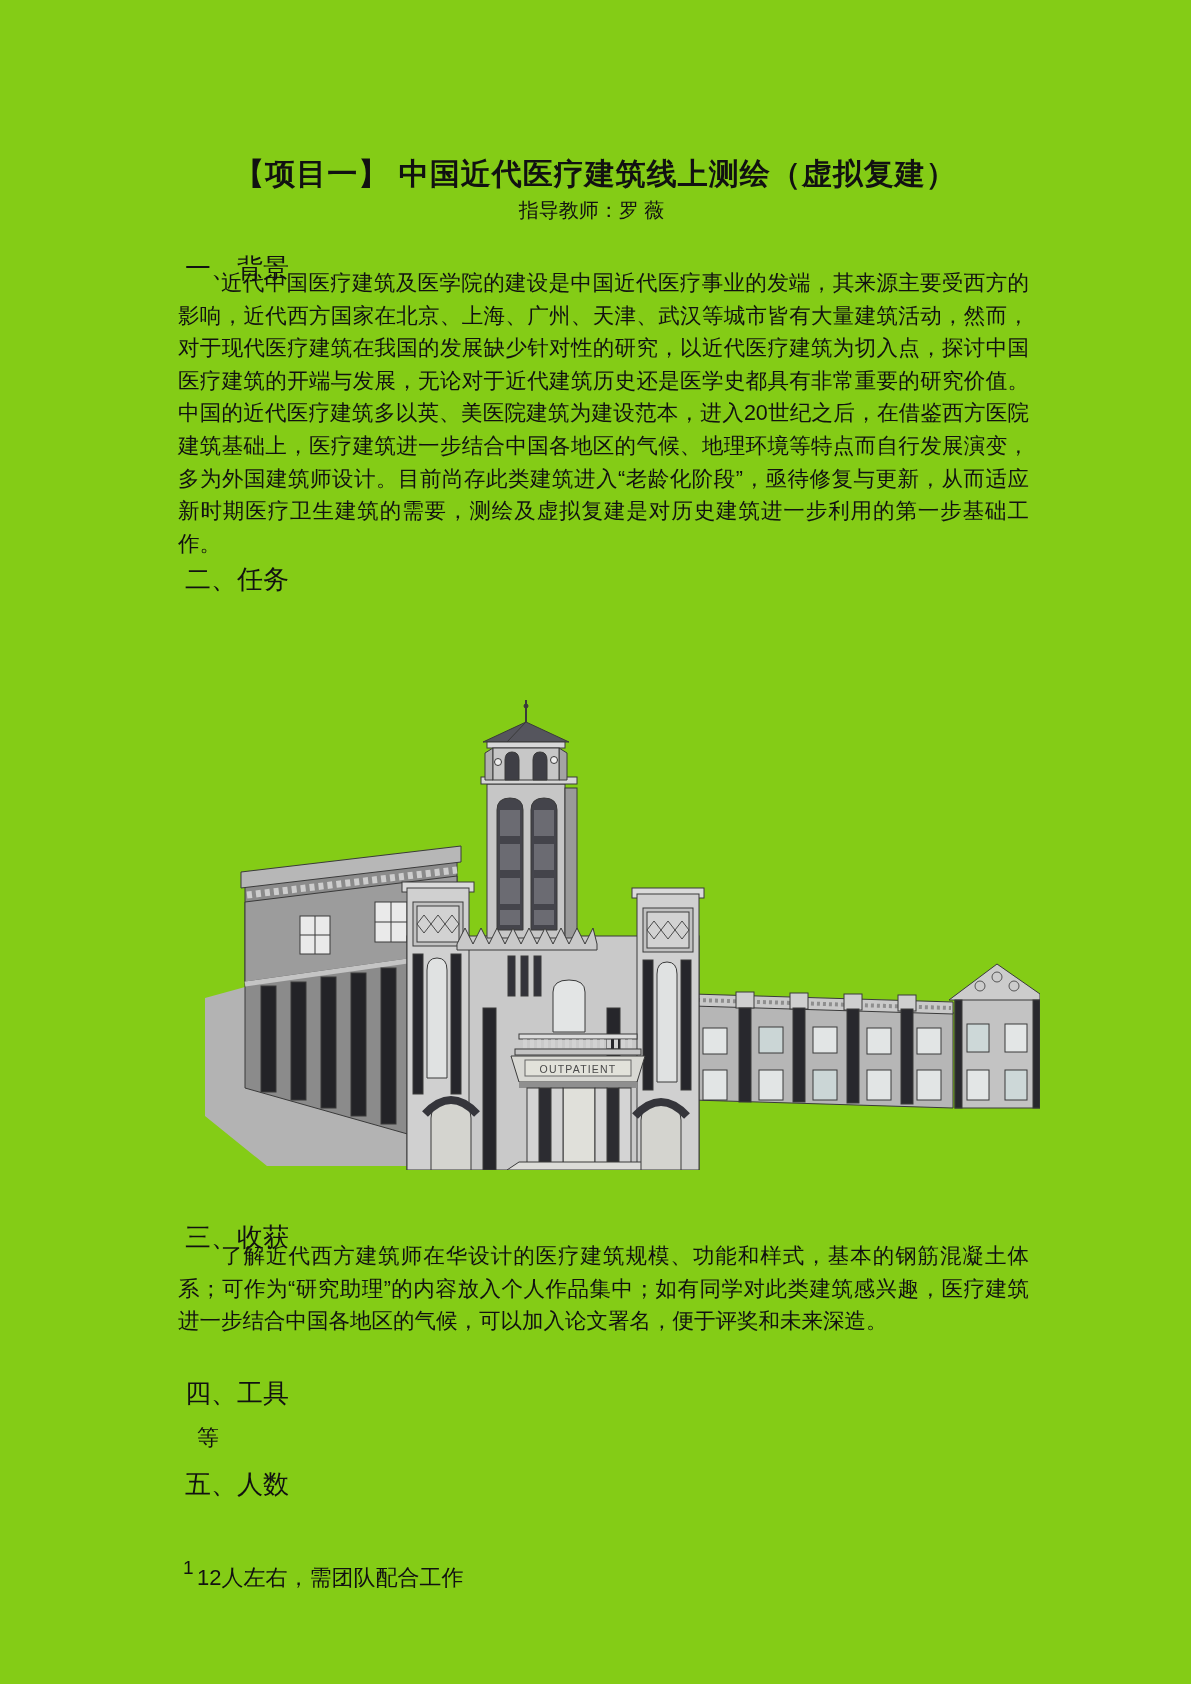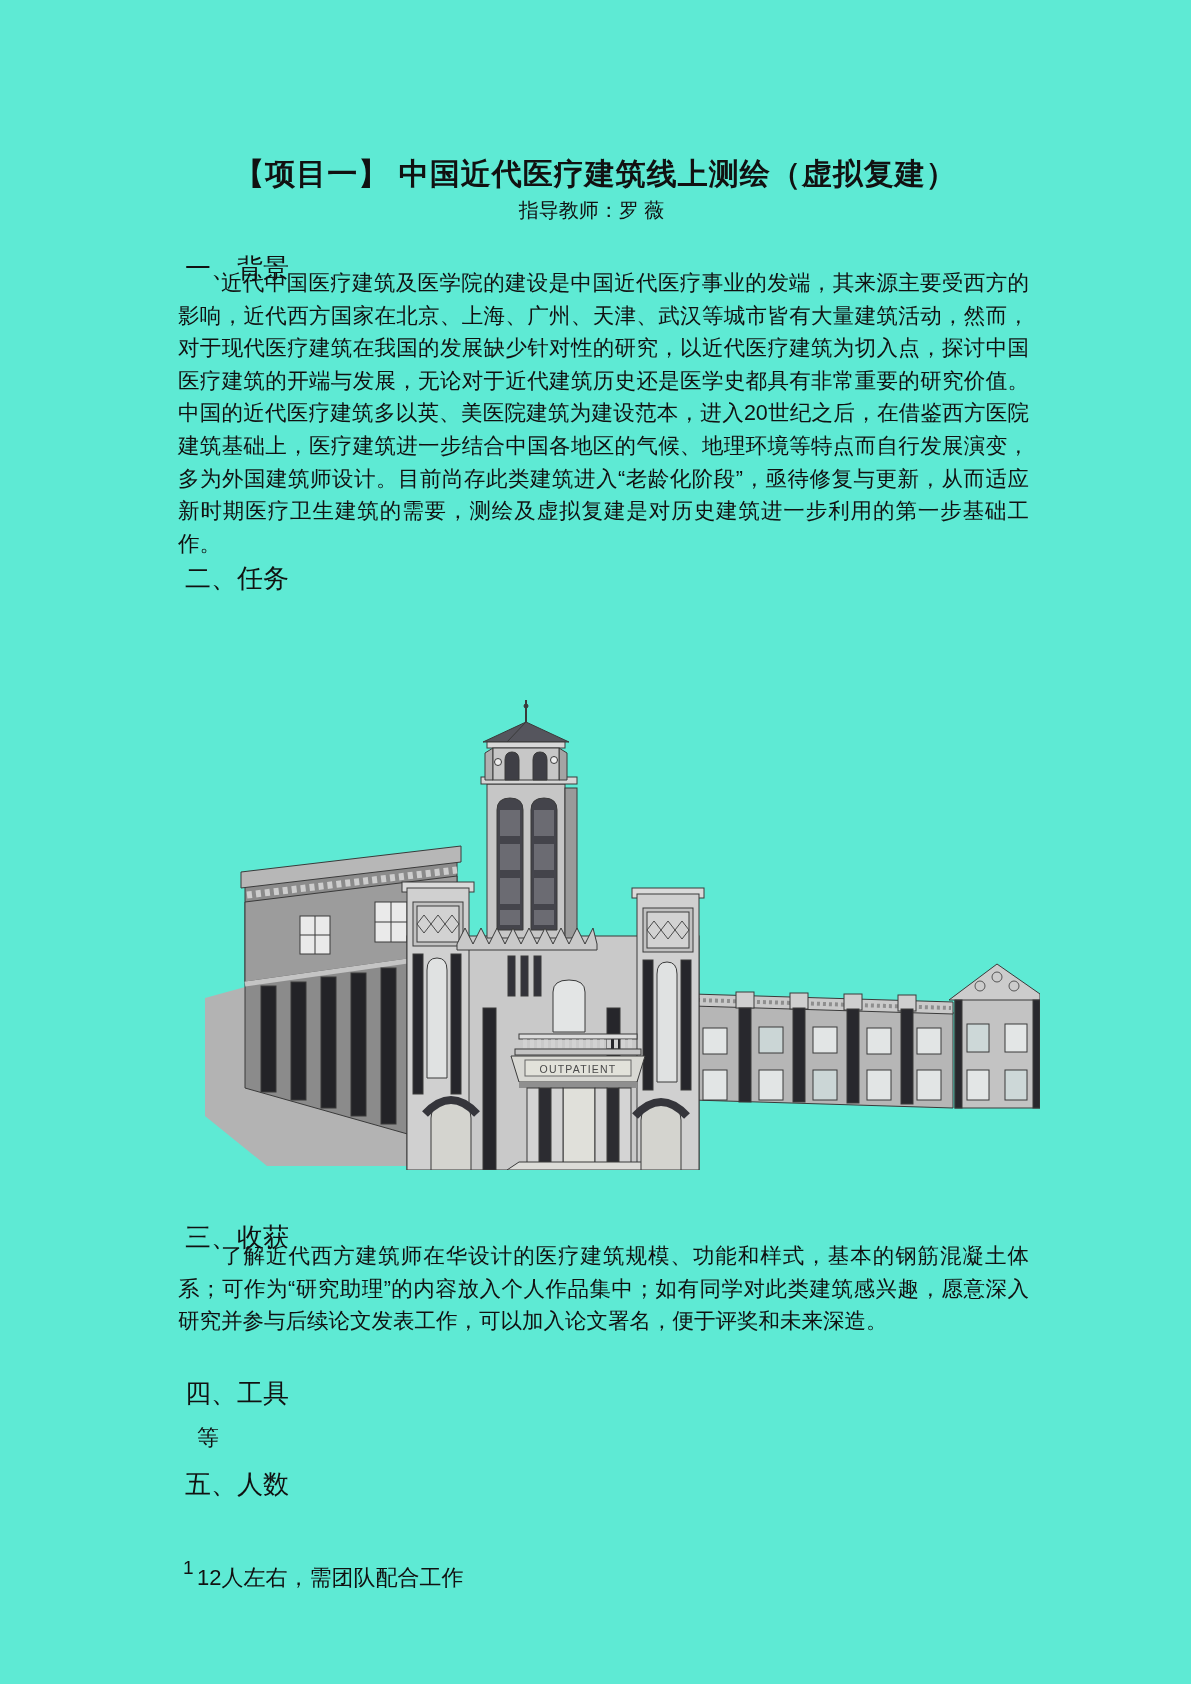--- a/index.html
+++ b/index.html
@@ -1,19 +1,19 @@
 <!DOCTYPE html>
 <html><head>
 <meta charset="utf-8">
 <style>
   html,body{margin:0;padding:0;background:#ffffff;}
   .page{
     position:relative;
     width:1191px;height:1684px;
-    background:#5eead4;
+    background:#84cc16;
     font-family:"Liberation Sans","DejaVu Sans",sans-serif;
     color:#111111;
     overflow:hidden;
   }
   .doc-title{
     position:absolute;top:134px;left:0;right:0;
     text-align:center;
     font-size:30px;font-weight:700;line-height:1.3;
     letter-spacing:1px;
   }
@@ -55,21 +55,21 @@
 <body>
 
 <div class="page">
 
   <h1 class="doc-title">【项目一】 中国近代医疗建筑线上测绘（虚拟复建）</h1>
   <div class="advisor">指导教师：罗 薇</div>
 
   <h2 class="sec-heading" style="top:237px;">一、背景</h2>
   <p class="body-para" style="top:259px;">近代中国医疗建筑及医学院的建设是中国近代医疗事业的发端，其来源主要受西方的影响，近代西方国家在北京、上海、广州、天津、武汉等城市皆有大量建筑活动，然而，对于现代医疗建筑在我国的发展缺少针对性的研究，以近代医疗建筑为切入点，探讨中国医疗建筑的开端与发展，无论对于近代建筑历史还是医学史都具有非常重要的研究价值。中国的近代医疗建筑多以英、美医院建筑为建设范本，进入20世纪之后，在借鉴西方医院建筑基础上，医疗建筑进一步结合中国各地区的气候、地理环境等特点而自行发展演变，多为外国建筑师设计。目前尚存此类建筑进入“老龄化阶段”，亟待修复与更新，从而适应新时期医疗卫生建筑的需要，测绘及虚拟复建是对历史建筑进一步利用的第一步基础工作。</p>
 
-  <h2 class="sec-heading" style="top:548px;font-family:Liberation Serif, serif;">二、任务</h2>
+  <h2 class="sec-heading" style="top:548px;">二、任务</h2>
 
   <figure class="figure-wrap" style="margin:0;">
     <svg viewBox="0 0 835 472" role="img">
 
       <path d="M0,300 L58,284 L210,372 L348,448 L332,468 L62,468 L0,418 Z" fill="#b3b3b3" stroke="none"></path>
 
       <g stroke="#3a3a3a" stroke-width="1">
         <polygon points="40,182 252,158 252,450 40,390" fill="#8b8b8b"></polygon>
         <polygon points="36,174 256,148 256,164 36,190" fill="#b7b7b7"></polygon>
         <line x1="42" y1="197" x2="252" y2="172" stroke="#cdcdcd" stroke-width="7" stroke-dasharray="5,4"></line>
@@ -216,21 +216,21 @@
         </g>
         <g>
           <path d="M436,472 L436,422 Q436,402 456,402 Q476,402 476,422 L476,472 Z" fill="#d4d4cf"></path>
           <path d="M430,418 Q456,390 482,418" stroke="#35353b" stroke-width="8" fill="none"></path>
         </g>
       </g>
     </svg>
   </figure>
 
   <h2 class="sec-heading" style="top:1206px;">三、收获</h2>
-  <p class="body-para" style="top:1232px;">了解近代西方建筑师在华设计的医疗建筑规模、功能和样式，基本的钢筋混凝土体系；可作为“研究助理”的内容放入个人作品集中；如有同学对此类建筑感兴趣，愿意深入研究并参与后续论文发表工作，可以加入论文署名，便于评奖和未来深造。</p>
+  <p class="body-para" style="top:1232px;">了解近代西方建筑师在华设计的医疗建筑规模、功能和样式，基本的钢筋混凝土体系；可作为“研究助理”的内容放入个人作品集中；如有同学对此类建筑感兴趣，医疗建筑进一步结合中国各地区的气候，可以加入论文署名，便于评奖和未来深造。</p>
 
   <h2 class="sec-heading" style="top:1362px;">四、工具</h2>
   <div class="plain-line" style="top:1424px;">等</div>
 
   <h2 class="sec-heading" style="top:1453px;">五、人数</h2>
   <div class="plain-line" style="top:1564px;">12人左右，需团队配合工作</div>
 
   <div class="page-number">1</div>
 
 </div>

